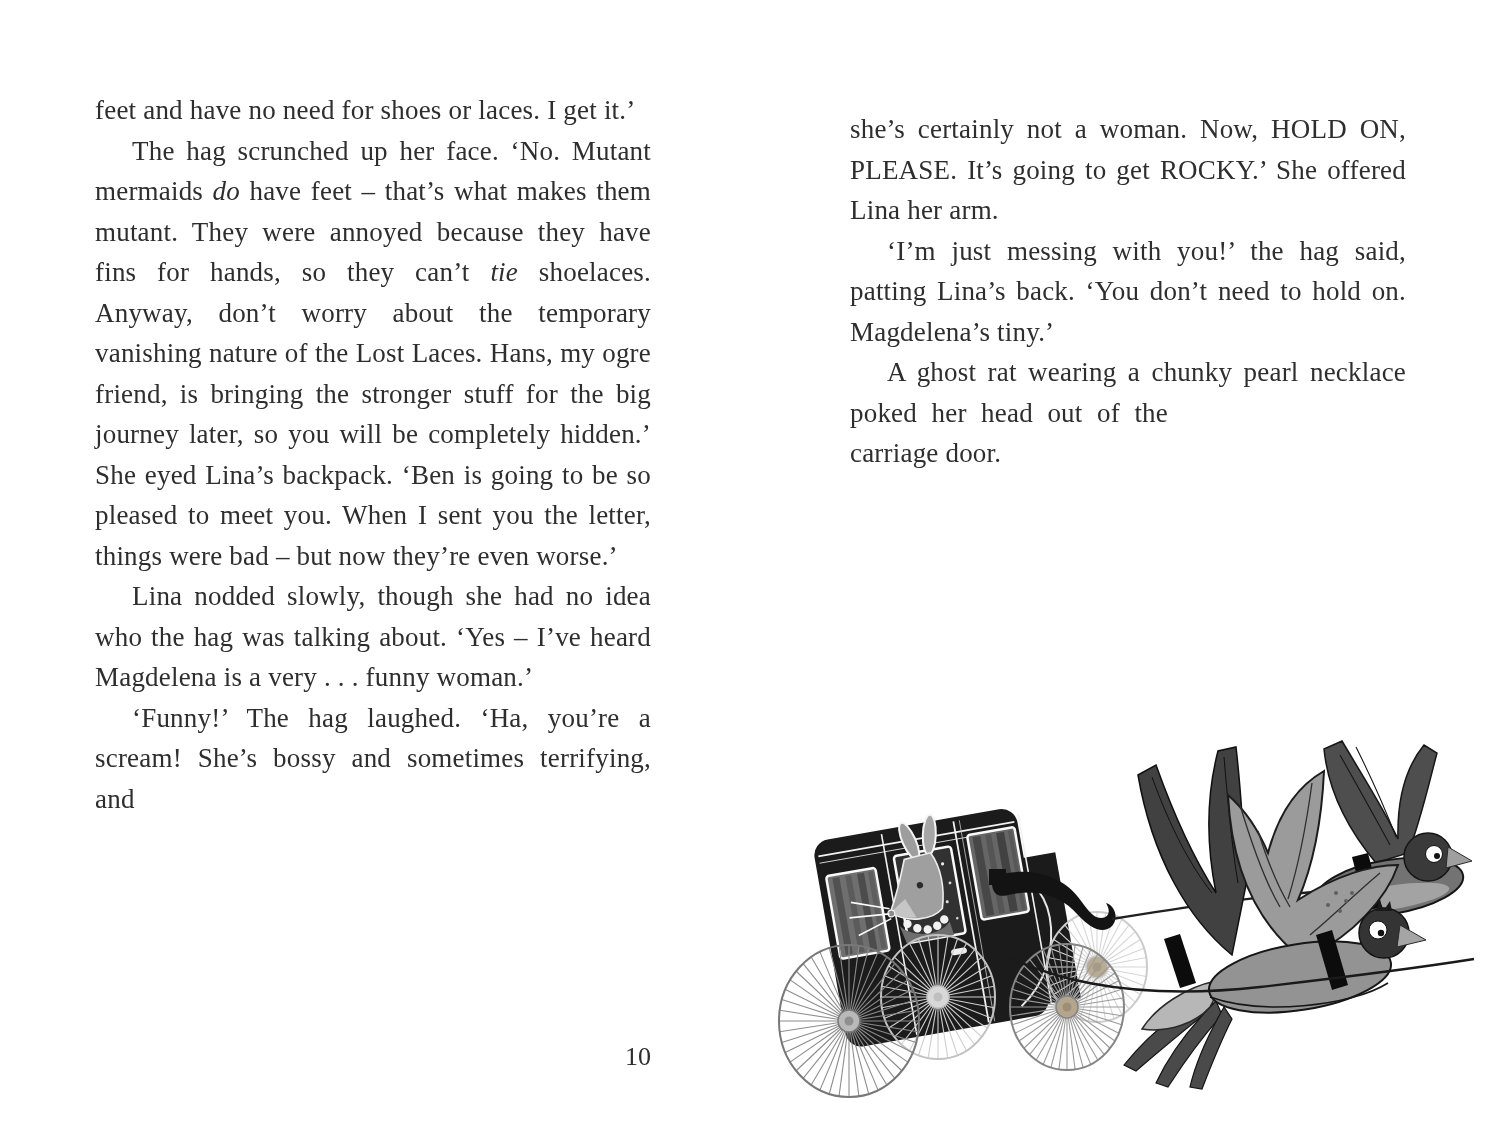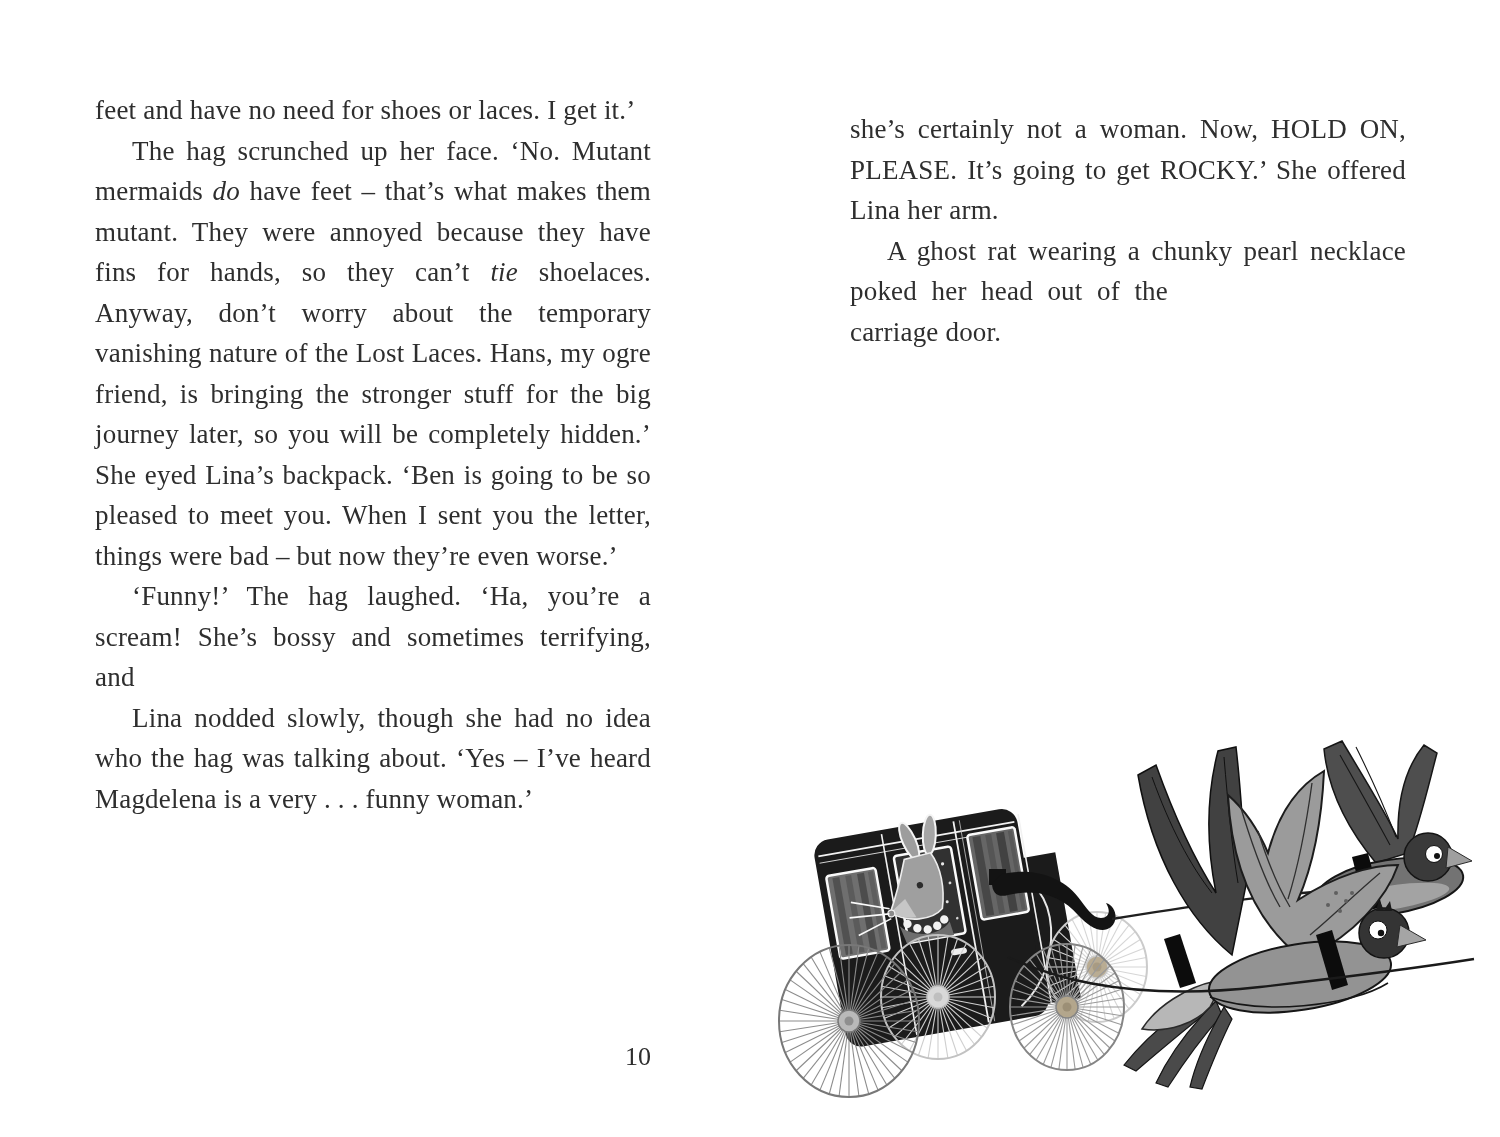--- a/index.html
+++ b/index.html
@@ -39,28 +39,29 @@
     position: absolute;
     left: 740px; top: 735px;
   }
 </style>
 </head>
 <body>
 
 <div id="left-col" class="page-col">
   <p class="para"><span>feet and have no need for shoes or laces. I get it.’</span></p>
   <p class="para indent"><span>The hag scrunched up her face. ‘No. Mutant mermaids </span><em>do</em><span> have feet – that’s what makes them mutant. They were annoyed because they have fins for hands, so they can’t </span><em>tie</em><span> shoelaces. Anyway, don’t worry about the temporary vanishing nature of the Lost Laces. Hans, my ogre friend, is bringing the stronger stuff for the big journey later, so you will be completely hidden.’ She eyed Lina’s backpack. ‘Ben is going to be so pleased to meet you. When I sent you the letter, things were bad – but now they’re even worse.’</span></p>
+  <p class="para indent"><span>Lina nodded slowly, though she had no idea who the hag was talking about. ‘Yes – I’ve heard Magdelena is a very . . . funny woman.’</span></p>
   <p class="para indent"><span>‘Funny!’ The hag laughed. ‘Ha, you’re a scream! She’s bossy and sometimes terrifying, and</span></p>
-  <p class="para indent"><span>Lina nodded slowly, though she had no idea who the hag was talking about. ‘Yes – I’ve heard Magdelena is a very . . . funny woman.’</span></p>
 </div>
 
 <div id="page-number">10</div>
 
 <div id="right-col" class="page-col">
   <p class="para"><span>she’s certainly not a woman. Now, HOLD ON, PLEASE. It’s going to get ROCKY.’ She offered Lina her arm.</span></p>
+  <p class="para indent"><span>‘I’m just messing with you!’ the hag said, patting Lina’s back. ‘You don’t need to hold on. Magdelena’s tiny.’</span></p>
   <p class="para indent"><span>A ghost rat wearing a chunky pearl necklace </span><span class="illu-spacer"></span><span>poked her head out of the carriage door.</span></p>
 </div>
 
 <svg id="illustration" width="760" height="402" viewBox="0 0 760 402" role="img" aria-label="Tiny black ghost carriage with spoked wheels, a ghost rat wearing a pearl necklace peeking from the window, pulled by two aged ghost pigeons flying to the right">
 
   <g transform="rotate(-10 190 190)">
     <rect x="88" y="88" width="206" height="210" rx="16" fill="#1b1b1b"></rect>
     <rect x="290" y="140" width="36" height="148" fill="#1b1b1b"></rect>
     <path d="M 92,103 H 291" stroke="#f2f2f2" stroke-width="1.8" fill="none"></path>
     <path d="M 92,110 H 291" stroke="#d8d8d8" stroke-width="0.9" fill="none"></path>

